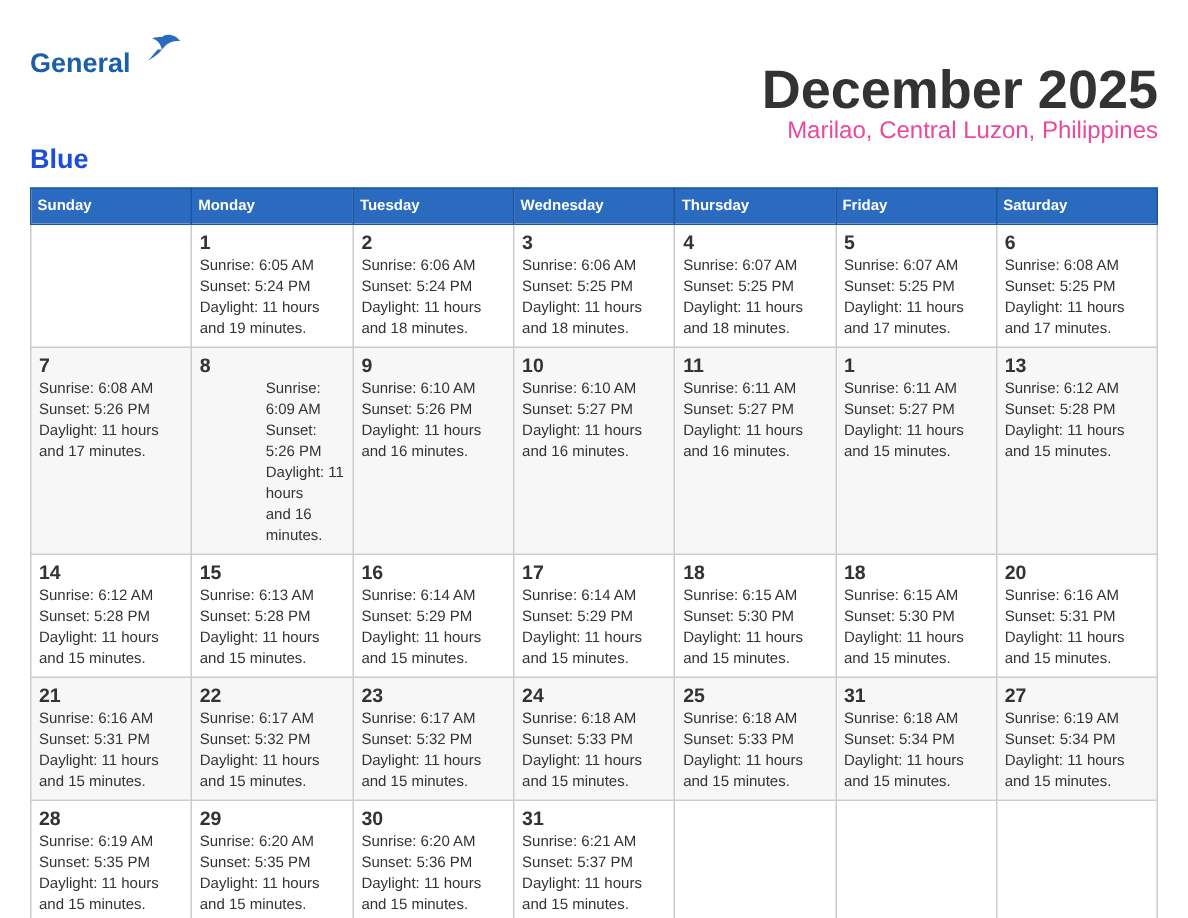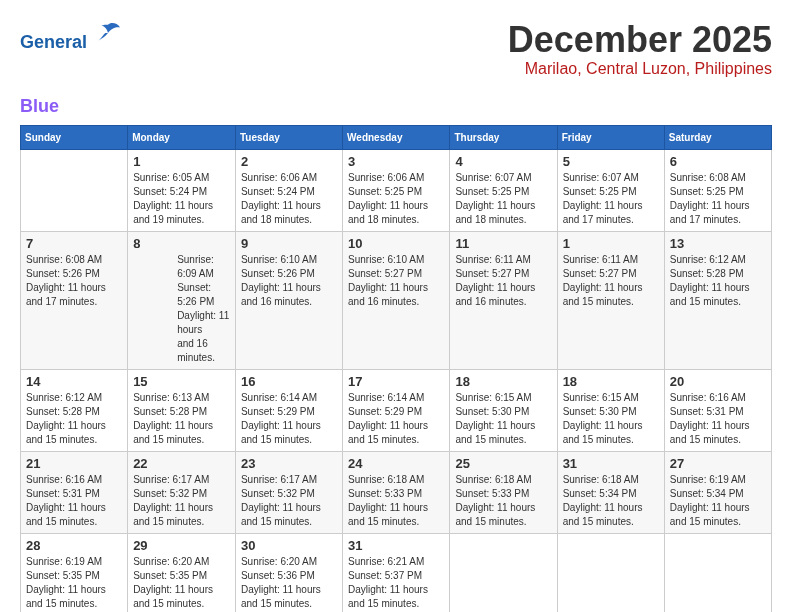--- a/index.html
+++ b/index.html
@@ -6,21 +6,21 @@
     body {
       font-family: Arial, sans-serif;
       background: #fff;
       width: 792px;
       min-height: 612px;
       padding: 20px;
     }
     .header {
       display: flex;
       justify-content: space-between;
-      align-items: flex-start;
+      align-items: center;
       margin-bottom: 8px;
     }
     .logo {
       display: flex;
       align-items: center;
     }
     .logo-text {
       font-size: 18px;
       font-weight: bold;
       color: #333;
@@ -38,21 +38,21 @@
       text-align: right;
     }
     .month-title {
       font-size: 36px;
       font-weight: bold;
       color: #333;
       line-height: 1.1;
     }
     .location {
       font-size: 16px;
-      color: #b91c1c;
+      color: #ec4899;
     }
     .calendar {
       width: 100%;
       border-collapse: collapse;
       border: 1px solid #ccc;
     }
     .calendar th {
       background-color: #2a6bbf;
       color: #fff;
       font-size: 10px;
@@ -95,21 +95,21 @@
 <div class="header">
   <div class="logo">
     <div>
       <div class="logo-text">
         <span>General</span>
         <svg class="logo-bird" viewBox="0 0 30 30">
           <path d="M15 5 C18 2, 25 3, 28 8 C22 7, 18 10, 15 14 C14 10, 12 7, 8 6 C10 5, 13 5, 15 5Z" fill="#2a6bbf"></path>
           <path d="M15 14 C12 18, 8 20, 5 22 C8 19, 10 16, 12 14Z" fill="#2a6bbf"></path>
         </svg>
       </div>
-      <div class="logo-text" style="color:#8b5cf6;margin-top:44px;">Blue</div>
+      <div class="logo-text" style="color:#1d4ed8;margin-top:44px;">Blue</div>
     </div>
   </div>
   <div class="title-block">
     <div class="month-title">December 2025</div>
     <div class="location">Marilao, Central Luzon, Philippines</div>
   </div>
 </div>
 
 <table class="calendar">
   <thead>

